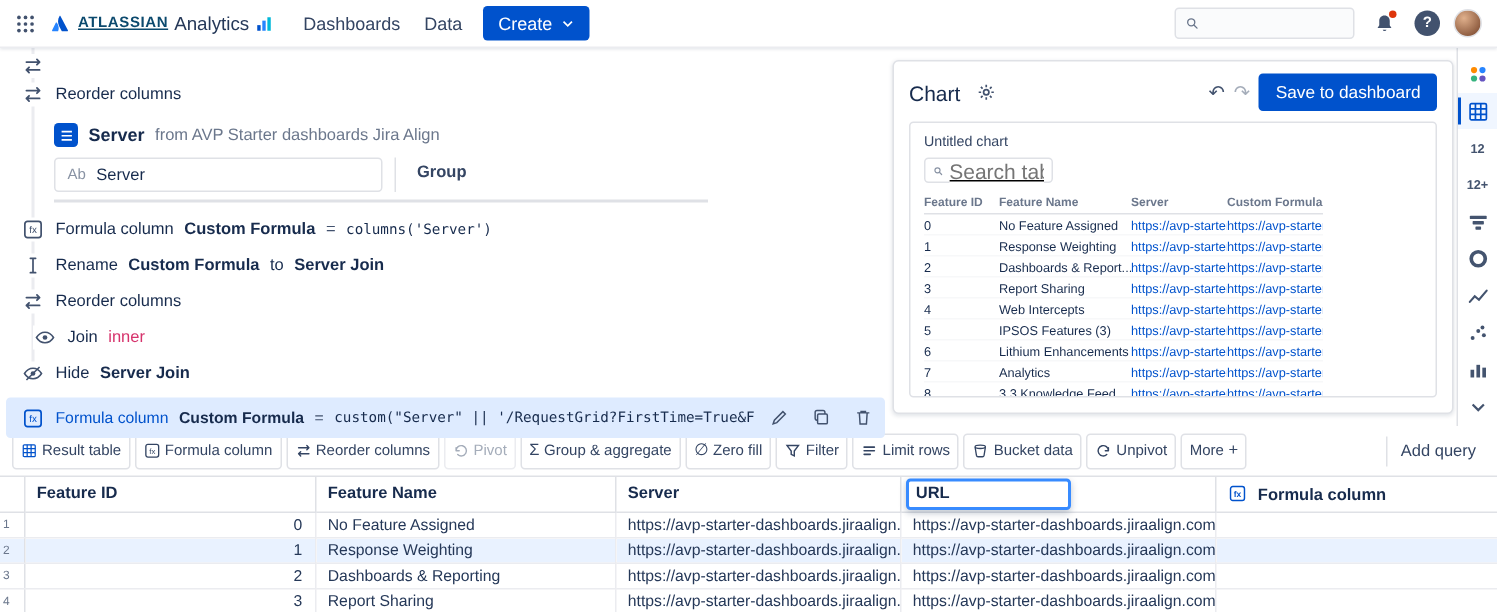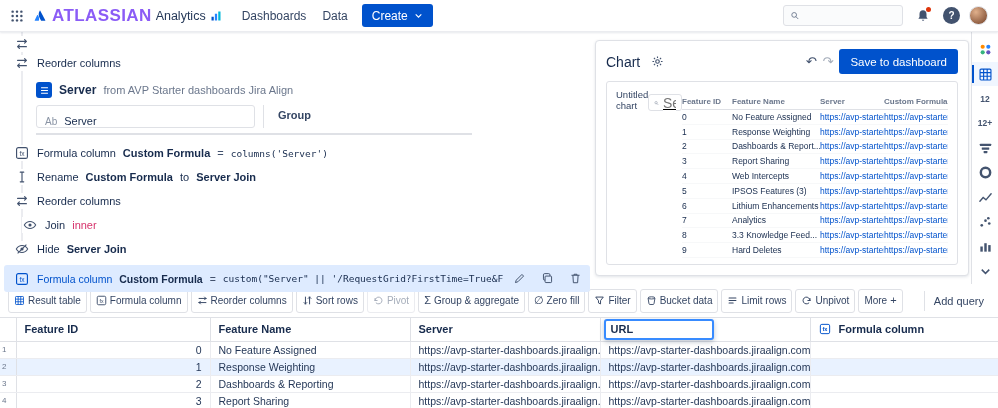--- a/index.html
+++ b/index.html
@@ -9,21 +9,21 @@
   .glyph { font-size:11px; line-height:1; }
 
   
   .topnav { height:32px; display:flex; align-items:center; justify-content:space-between;
     padding:0 10px 0 6px; background:#fff; border-bottom:1px solid #EBECF0;
     box-shadow:0 1px 2px rgba(9,30,66,.1); position:relative; z-index:9; }
   .tn-left { display:flex; align-items:center; }
   .iconbtn { display:inline-flex; align-items:center; justify-content:center; width:22px; height:22px;
     border:none; background:transparent; border-radius:3px; cursor:pointer; color:#42526E; position:relative; }
   .brand { display:flex; align-items:center; gap:4px; padding:0 6px 0 4px; cursor:pointer; }
-  .brand-name { font-weight:700; color:#8b5cf6; font-size:17px; letter-spacing:.4px; }
+  .brand-name { font-weight:700; color:#0c4a6e; font-size:10px; letter-spacing:.4px;text-decoration:underline; }
   .brand-product { font-size:12.5px; color:#253858; }
   .nav-items { display:flex; align-items:center; gap:16px; margin-left:14px; }
   .nav-item { font-size:12px; color:#344563; text-decoration:none; font-weight:500; cursor:pointer; }
   .create-btn { margin-left:14px; background:#0052CC; color:#fff; border:none; border-radius:3px;
     height:23px; padding:0 10px; font-size:12px; font-weight:500; display:inline-flex; align-items:center; gap:6px; cursor:pointer; }
   .tn-right { display:flex; align-items:center; gap:9px; }
   .search-box { display:flex; align-items:center; gap:5px; width:120px; height:21px;
     border:1px solid #DFE1E6; border-radius:3px; padding:0 6px; background:#FAFBFC; color:#6B778C; }
   .search-box input { border:none; outline:none; background:transparent; width:100%; font-size:11px; font-family:inherit; }
   .bell-dot { position:absolute; top:2px; right:3px; width:5px; height:5px; border-radius:50%; background:#DE350B; }
@@ -54,37 +54,37 @@
   .step-actions svg { width:13px; height:13px; }
 
   .source-block { margin:2px 0 6px 36px; width:436px; }
   .source-head { display:flex; align-items:center; gap:7px; height:26px; }
   .source-icon { width:16px; height:16px; border-radius:3px; background:#0052CC; display:inline-flex; align-items:center; justify-content:center; flex:none; }
   .source-icon svg { width:11px; height:11px; }
   .source-title { font-weight:700; font-size:12px; }
   .source-sub { color:#6B778C; font-size:11px; }
   .source-table { display:flex; border-bottom:2px solid #DFE1E6; margin-top:2px; padding-bottom:5px; }
   .chipcol { width:228px; border-right:1px solid #DFE1E6; padding-right:8px; }
-  .field-chip { display:flex; align-items:flex-end; gap:7px; border:1px solid #DFE1E6; border-radius:3px;
+  .field-chip { display:flex; align-items:center; gap:7px; border:1px solid #DFE1E6; border-radius:3px;
     height:23px; padding:0 8px; background:#fff; font-size:11px; cursor:pointer; }
   .field-type { color:#8993A4; font-size:10px; }
   .groupcol { padding:4px 0 0 14px; font-weight:600; color:#344563; font-size:11px; }
 
   
   .chart-card { width:374px; margin:8px 2px 8px 0; border:1px solid #DFE1E6; border-radius:4px; background:#fff;
     box-shadow:0 1px 3px rgba(9,30,66,.12); display:flex; flex-direction:column; }
   .chart-head { display:flex; align-items:center; gap:6px; padding:8px 10px 4px; }
   .chart-title { font-size:14px; font-weight:400; }
   .chart-head .spacer { flex:1; }
   .hist { font-size:13px; color:#42526E; cursor:pointer; }
   .hist.redo { color:#A5ADBA; }
   .save-btn { background:#0052CC; color:#fff; border:none; border-radius:3px; height:25px; padding:0 11px;
     font-size:11.5px; font-weight:500; cursor:pointer; }
   .preview { flex:1; margin:3px 10px 10px; border:1px solid #DFE1E6; border-radius:3px; padding:7px 9px 6px;
-    overflow:hidden; display:flex; flex-direction:row; }
+    overflow:hidden; display:flex; flex-direction:column; }
   .untitled { font-size:9.5px; color:#344563; cursor:pointer; }
   .mini-search { display:flex; align-items:center; gap:4px; width:86px; height:17px; border:1px solid #DFE1E6;
     border-radius:3px; padding:0 5px; margin-top:5px; color:#8993A4; }
   .mini-search svg { width:8px; height:8px; }
   .mini-search input { border:none; outline:none; width:100%; font-size:14px; font-family:inherit;text-decoration:underline; }
   .mini-table { border-collapse:collapse; margin-top:6px; table-layout:fixed; width:266px; font-size:8.5px; }
   .mini-table th { text-align:left; color:#6B778C; font-weight:600; font-size:8px; padding:2px 4px 3px 0;
     border-bottom:1px solid #DFE1E6; white-space:nowrap; overflow:hidden; }
   .mini-table td { padding:1.5px 4px 1.5px 0; color:#172B4D; white-space:nowrap; overflow:hidden;
     border-bottom:1px solid #F7F8F9; height:12px; }
@@ -497,26 +497,20 @@
         <text x="8" y="11" font-size="7.5" text-anchor="middle" fill="currentColor">fx</text>
       </svg>
     <span>Formula column</span>
   </button>
   <button class="tb-btn">
     <svg viewBox="0 0 16 16" fill="none" stroke="currentColor" stroke-width="1.4" stroke-linecap="round">
         <path d="M3 5h10M13 5l-2-2M13 5l-2 2M13 11H3M3 11l2-2M3 11l2 2"></path>
       </svg>
     <span>Reorder columns</span>
   </button>
-  <button class="tb-btn">
-    <svg viewBox="0 0 16 16" fill="none" stroke="currentColor" stroke-width="1.4" stroke-linecap="round">
-        <path d="M5 3v10M5 13l-2-2M5 13l2-2M11 13V3M11 3L9 5M11 3l2 2"></path>
-      </svg>
-    <span>Sort rows</span>
-  </button>
   <button class="tb-btn disabled">
     <svg viewBox="0 0 16 16" fill="none" stroke="currentColor" stroke-width="1.4" stroke-linecap="round">
         <path d="M3 8a5 5 0 1 1 1.6 3.7M3 8V5M3 8h3"></path>
       </svg>
     <span>Pivot</span>
   </button>
   <button class="tb-btn">
     <span class="glyph">Σ</span>
     <span>Group &amp; aggregate</span>
   </button>
@@ -524,31 +518,31 @@
     <span class="glyph">∅</span>
     <span>Zero fill</span>
   </button>
   <button class="tb-btn">
     <svg viewBox="0 0 16 16" fill="none" stroke="currentColor" stroke-width="1.4">
         <path d="M2.5 3h11L9.5 8.2V13l-3-1.5V8.2z"></path>
       </svg>
     <span>Filter</span>
   </button>
   <button class="tb-btn">
+    <svg viewBox="0 0 16 16" fill="none" stroke="currentColor" stroke-width="1.5" stroke-linecap="round">
+        <path d="M3 4.5h10M3 8h10M3 11.5h6"></path>
+      </svg>
+    <span>Limit rows</span>
+  </button>
+  <button class="tb-btn">
     <svg viewBox="0 0 16 16" fill="none" stroke="currentColor" stroke-width="1.3">
         <ellipse cx="8" cy="4.2" rx="5" ry="1.6"></ellipse>
         <path d="M3 4.5l1.3 8a1.6 1.6 0 0 0 1.6 1.3h4.2a1.6 1.6 0 0 0 1.6-1.3l1.3-8"></path>
       </svg>
     <span>Bucket data</span>
-  </button>
-  <button class="tb-btn">
-    <svg viewBox="0 0 16 16" fill="none" stroke="currentColor" stroke-width="1.5" stroke-linecap="round">
-        <path d="M3 4.5h10M3 8h10M3 11.5h6"></path>
-      </svg>
-    <span>Limit rows</span>
   </button>
   <button class="tb-btn">
     <svg viewBox="0 0 16 16" fill="none" stroke="currentColor" stroke-width="1.4" stroke-linecap="round">
         <path d="M13 8a5 5 0 1 0-1.6 3.7M13 8V5M13 8h-3"></path>
       </svg>
     <span>Unpivot</span>
   </button>
   <button class="tb-btn">
     <span>More</span>
     <span class="glyph">+</span>

